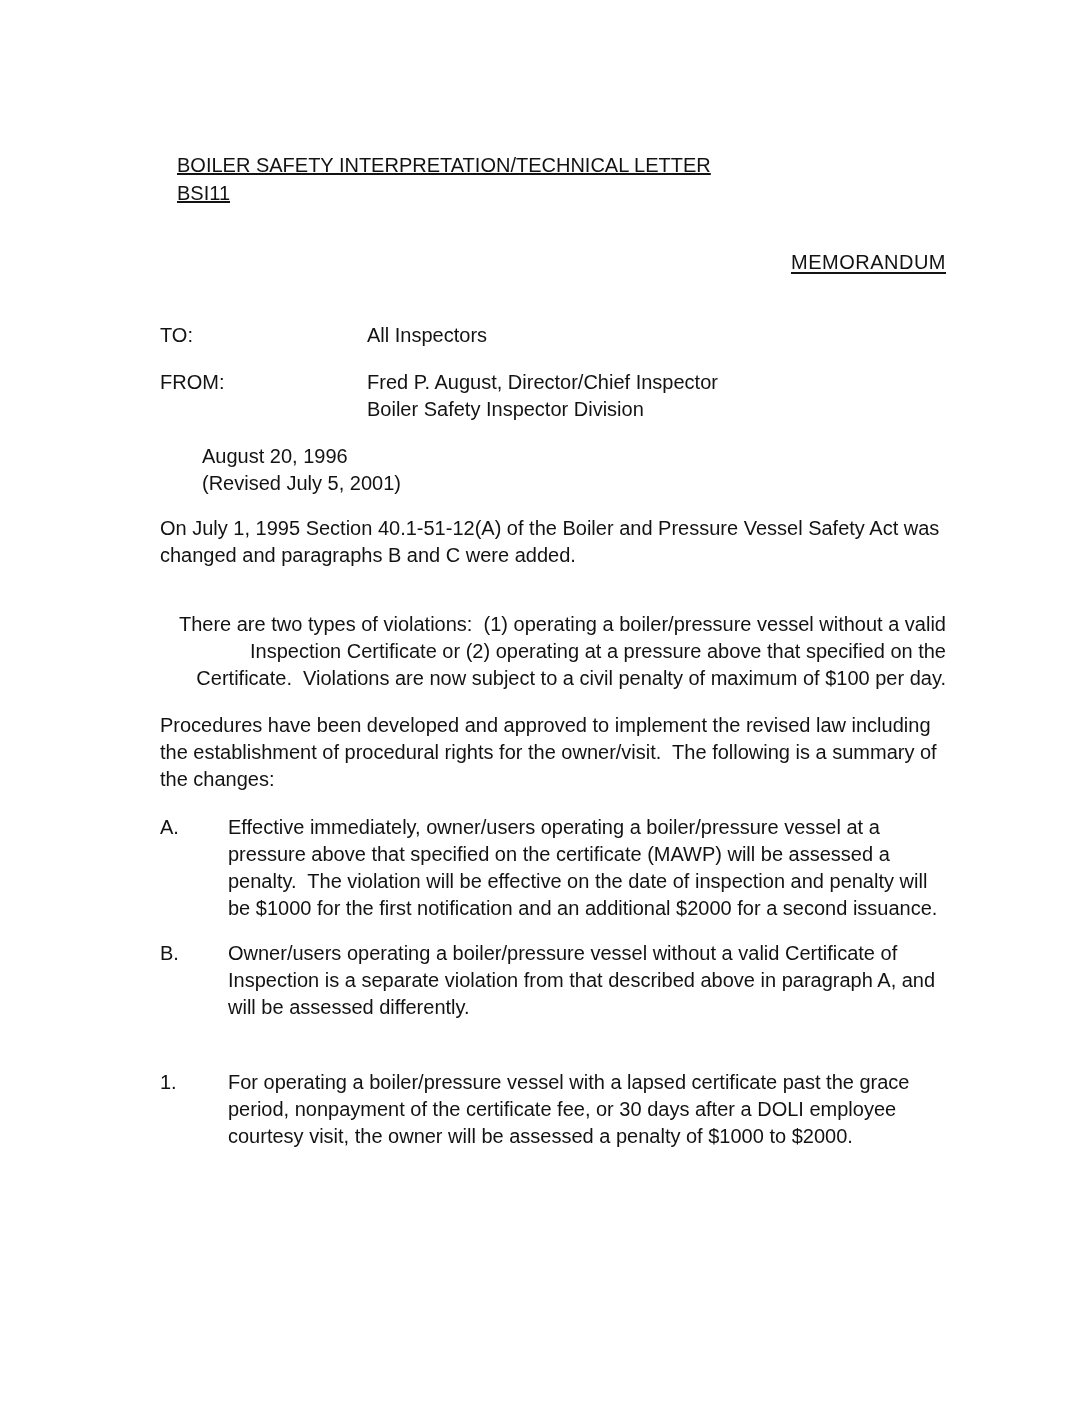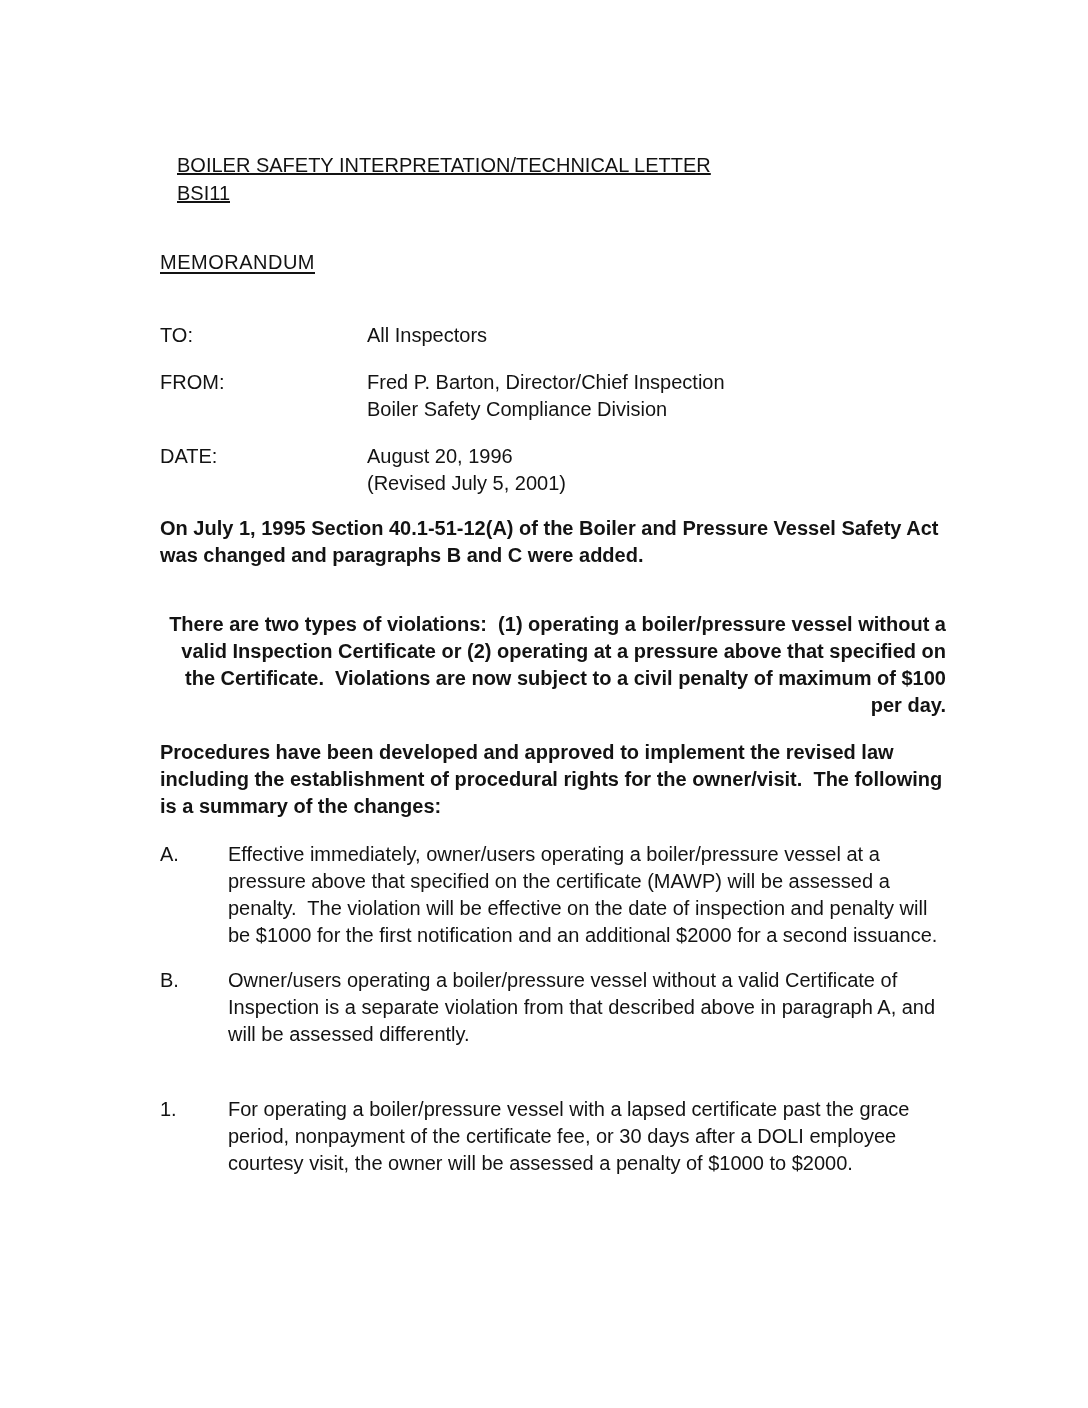--- a/index.html
+++ b/index.html
@@ -35,29 +35,30 @@
     text-decoration: underline;
   }
   
   .memo-heading {
     margin-top: 42px;
     font-size: 20px;
     font-weight: normal;
     letter-spacing: 0.5px;
     text-decoration: underline;
     text-underline-offset: 3px;
+    text-align: right;
   }
   
   .fields { margin-top: 46px; }
   .field-row { display: flex; margin-bottom: 20px; }
   .field-row:last-child { margin-bottom: 0; }
   .field-label { width: 165px; flex: 0 0 165px; }
   .field-value { flex: 1; margin-left: 42px; }
   
-  .para { white-space: pre-wrap; font-weight: bold; }
+  .para { white-space: pre-wrap; }
   .para-1 { margin-top: 18px; }
   .para-2 { margin-top: 42px; text-align: right; }
   .para-3 { margin-top: 20px; }
   
   .item { display: flex; }
   .item-marker { width: 68px; flex: 0 0 68px; }
   .item-text { flex: 1; white-space: pre-wrap; }
   .item-a { margin-top: 21px; }
   .item-b { margin-top: 18px; }
   .item-1 { margin-top: 48px; }
@@ -80,26 +81,25 @@
     <div class="fields">
       <div class="field-row">
         <div class="field-label">TO:</div>
         <div class="field-value">
           <div>All Inspectors</div>
         </div>
       </div>
       <div class="field-row">
         <div class="field-label">FROM:</div>
         <div class="field-value">
-          <div>Fred P. Barton, Director/Chief Inspection</div>
-          <div>Boiler Safety Compliance Division</div>
+          <div>Fred P. August, Director/Chief Inspector</div>
+          <div>Boiler Safety Inspector Division</div>
         </div>
       </div>
       <div class="field-row">
-        <div class="field-label">DATE:</div>
         <div class="field-value">
           <div>August 20, 1996</div>
           <div>(Revised July 5, 2001)</div>
         </div>
       </div>
     </div>
 
     <p class="para para-1">On July 1, 1995 Section 40.1-51-12(A) of the Boiler and Pressure Vessel Safety Act was changed and paragraphs B and C were added.</p>
     <p class="para para-2">There are two types of violations:  (1) operating a boiler/pressure vessel without a valid Inspection Certificate or (2) operating at a pressure above that specified on the Certificate.  Violations are now subject to a civil penalty of maximum of $100 per day.</p>
     <p class="para para-3">Procedures have been developed and approved to implement the revised law including the establishment of procedural rights for the owner/visit.  The following is a summary of the changes:</p>

